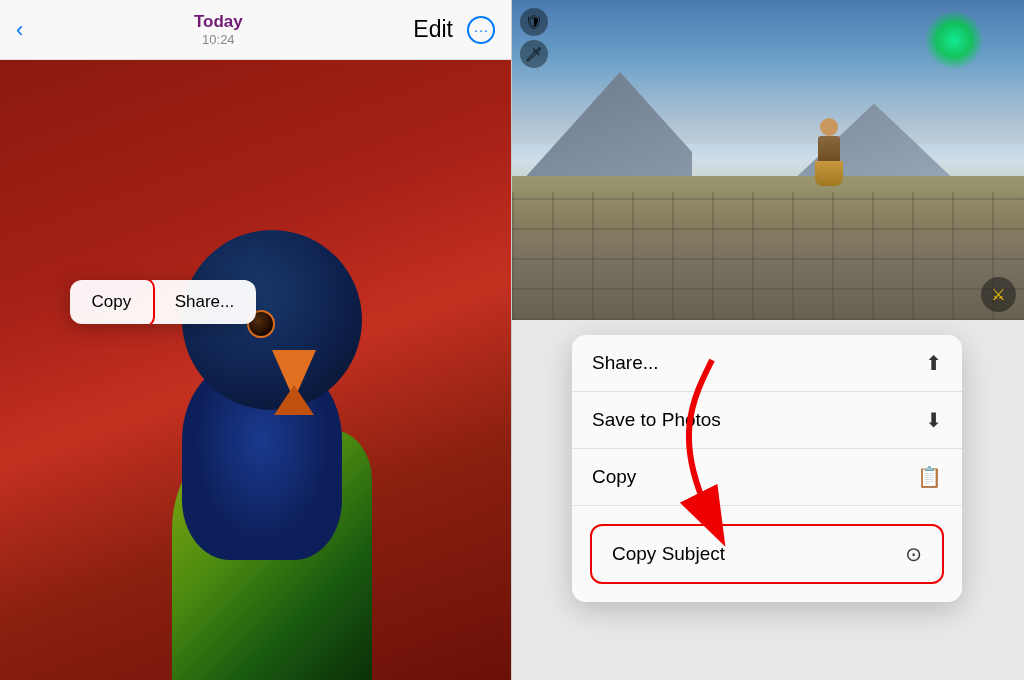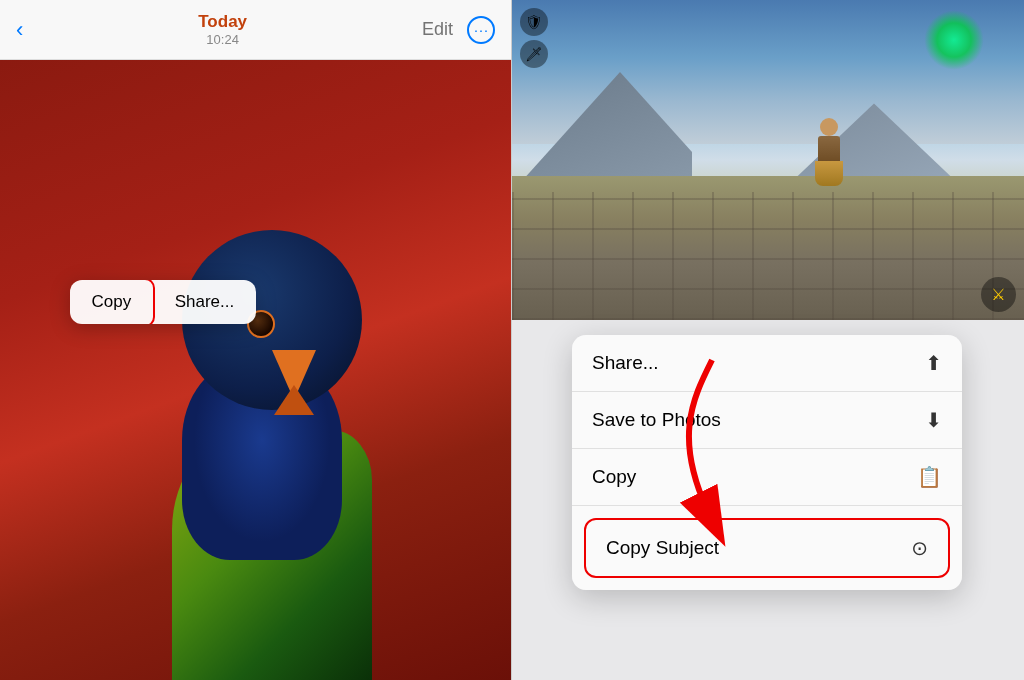--- a/index.html
+++ b/index.html
@@ -39,37 +39,37 @@
       cursor: pointer;
     }
 
     .nav-center {
       text-align: center;
     }
 
     .nav-title {
       font-size: 17px;
       font-weight: 600;
-      color: #c2410c;
+      color: #701a75;
     }
 
     .nav-subtitle {
       font-size: 13px;
       color: #888;
     }
 
     .nav-actions {
       display: flex;
       align-items: center;
       gap: 14px;
     }
 
     .nav-edit {
-      color: #737373;
-      font-size: 18px;
+      color: #000000;
+      font-size: 23px;
       cursor: pointer;
     }
 
     .nav-more {
       width: 28px;
       height: 28px;
       border-radius: 50%;
       border: 2px solid #007AFF;
       display: flex;
       align-items: center;
@@ -396,21 +396,21 @@
       border-bottom: 1px solid rgba(0,0,0,0.1);
     }
 
     .context-menu-right-item:last-child {
       border-bottom: none;
     }
 
     .context-menu-right-item.highlighted {
       border: 2.5px solid #e00;
       border-radius: 12px;
-      margin: 12px;
+      margin: 18px;
     }
 
     .menu-item-icon {
       font-size: 20px;
       color: #333;
     }
 
     
     .arrow-container {
       position: absolute;

